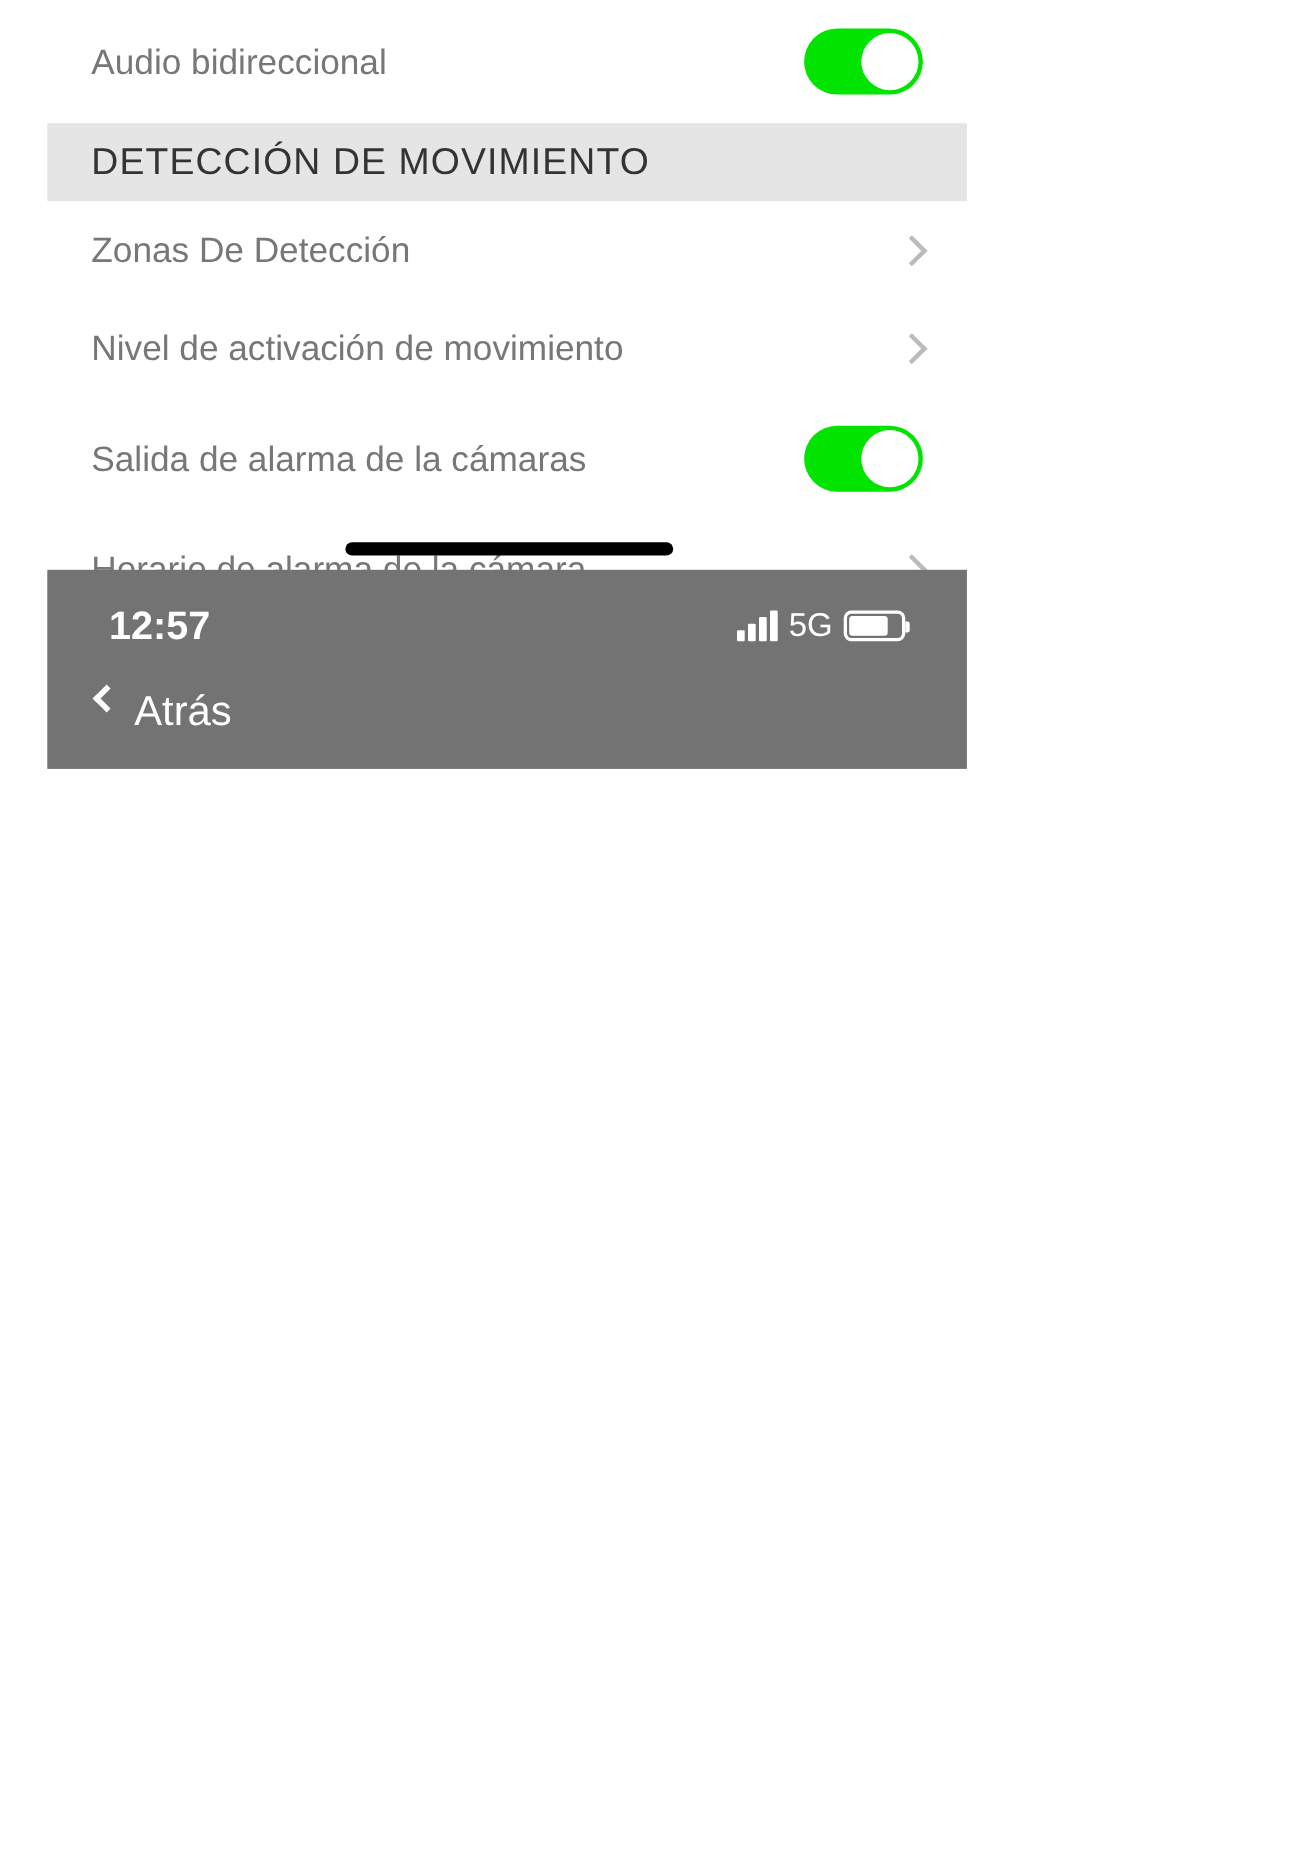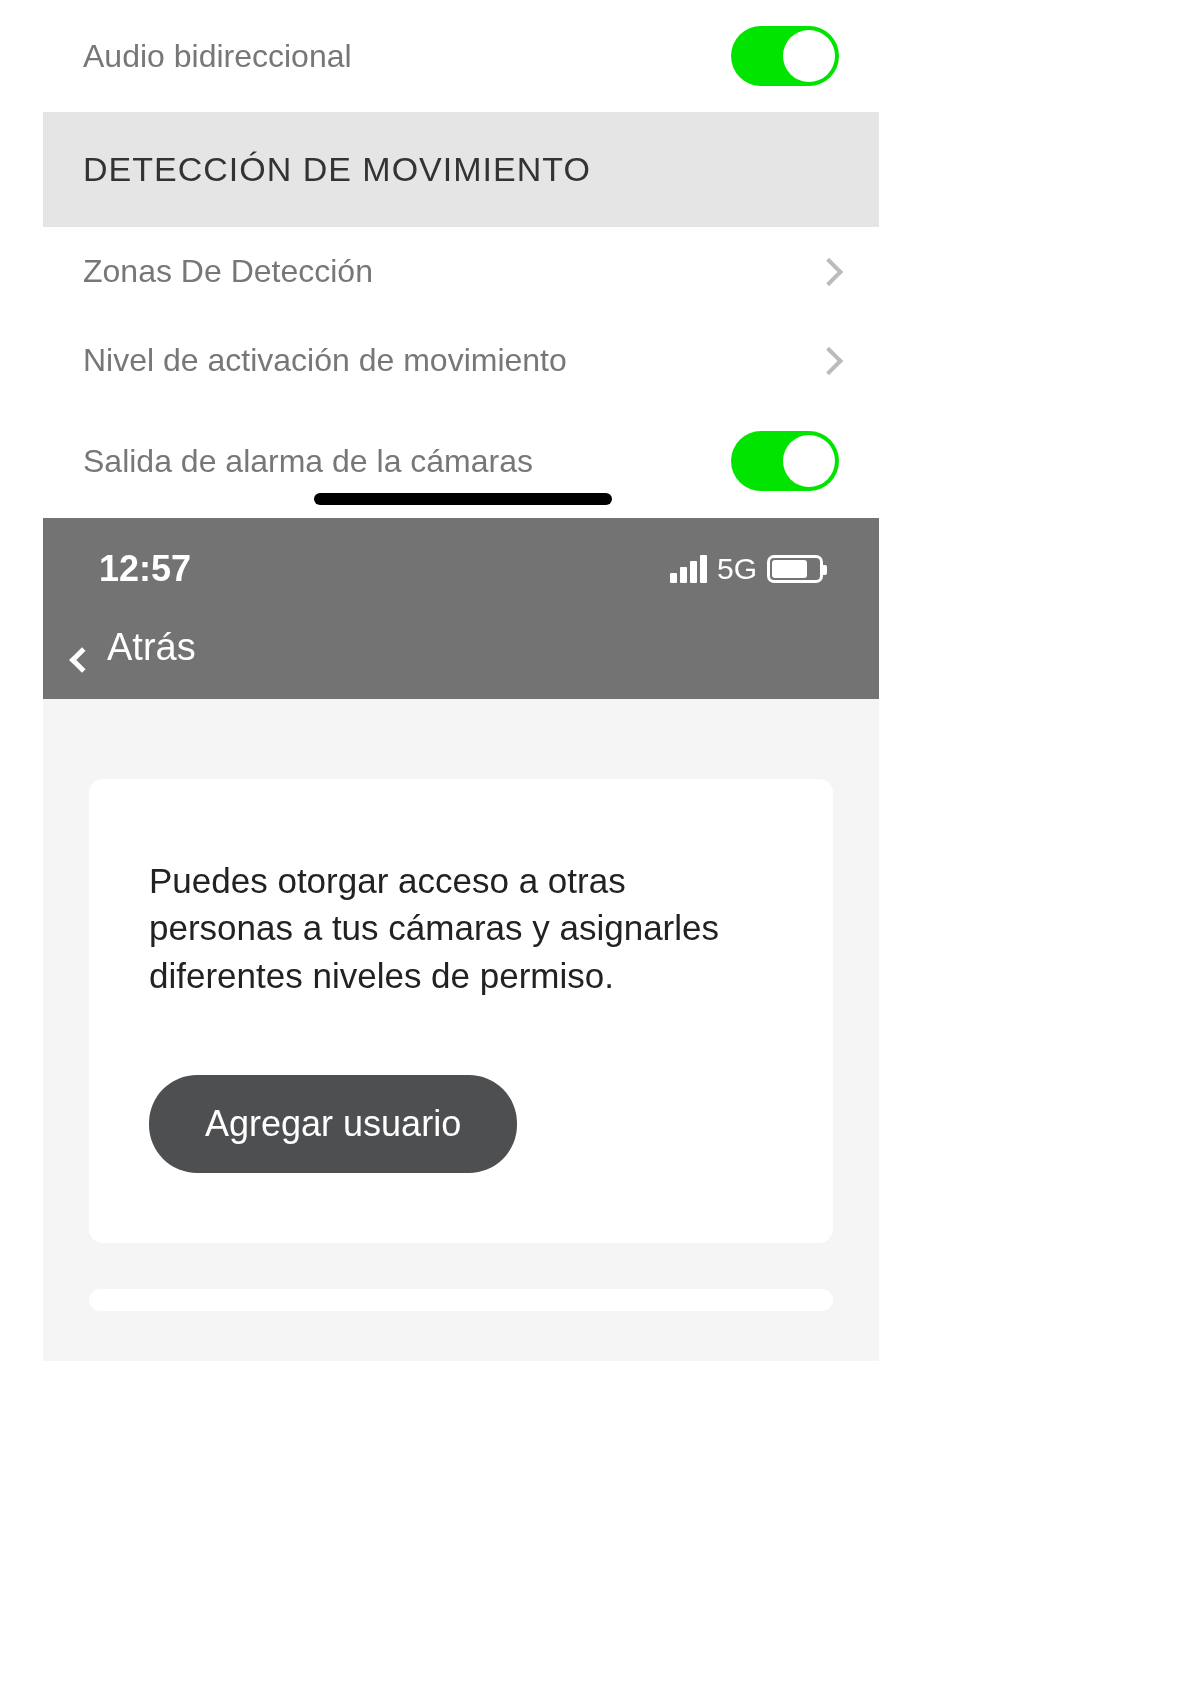--- a/index.html
+++ b/index.html
@@ -29,21 +29,21 @@
     }
     
     .setting-label {
       font-size: 32px;
       color: #777;
       font-weight: 400;
     }
     
     .section-header {
       background: #e5e5e5;
-      padding: 38px 40px;
+      padding: 16px 40px;
       font-size: 34px;
       color: #333;
       font-weight: 400;
       letter-spacing: 1px;
     }
     
     .toggle {
       width: 108px;
       height: 60px;
       background: #00e400;
@@ -149,22 +149,22 @@
     .battery-fill {
       position:absolute;
       left:2px;top:2px;bottom:2px;
       width:70%;
       background:#fff;
       border-radius:3px;
     }
     
     .nav-bar {
       display: flex;
-      align-items: flex-end;
-      padding: 16px 20px 30px 20px;
+      align-items: flex-start;
+      padding: 16px 20px 30px 35px;
       color: #fff;
       gap: 16px;
     }
     
     .back-chevron {
       width: 18px;
       height: 18px;
       border-left: 5px solid #fff;
       border-bottom: 5px solid #fff;
       transform: rotate(45deg);
@@ -269,20 +269,13 @@
           <div class="battery-fill"></div>
         </div>
     </div>
   </div>
 
   <div class="nav-bar">
     <span class="back-chevron"></span>
     <span class="back-label">Atrás</span>
   </div>
 
-  <div class="content-area">
-    <div class="card">
-      <p class="card-text">Puedes otorgar acceso a otras personas a tus cámaras y asignarles diferentes niveles de permiso.</p>
-      <button class="add-button">Agregar usuario</button>
-    </div>
-    <div class="card2"></div>
-  </div>
 </div>
 
 </body></html>

